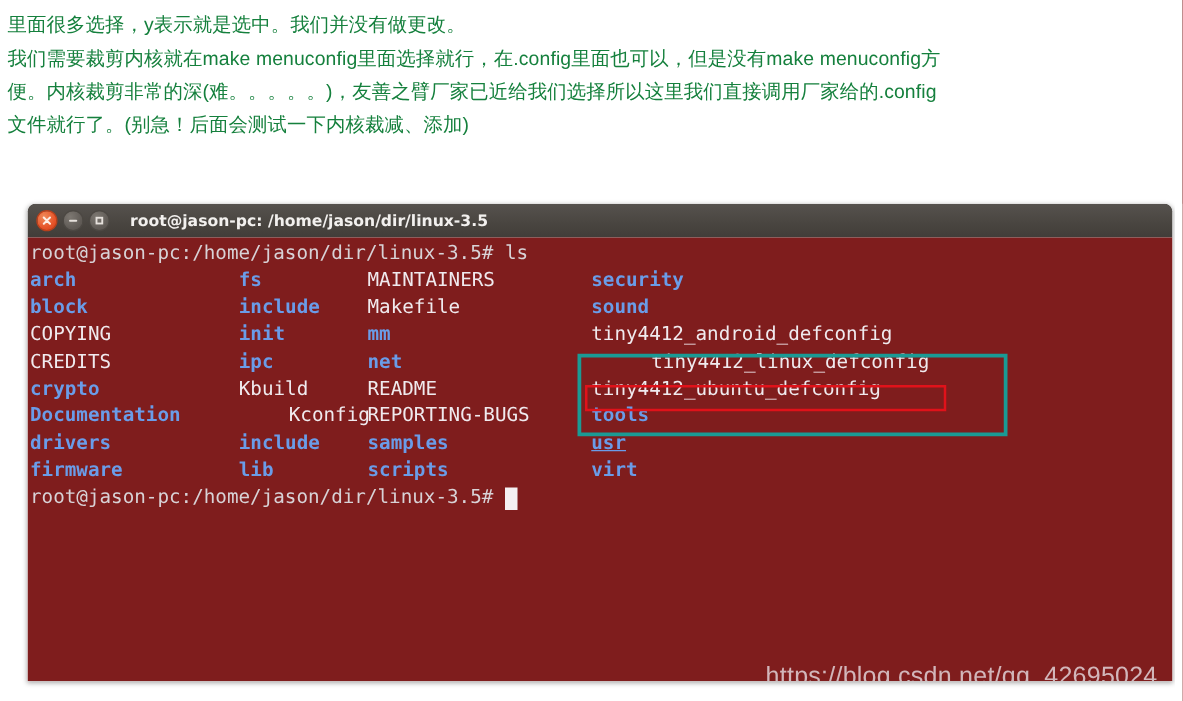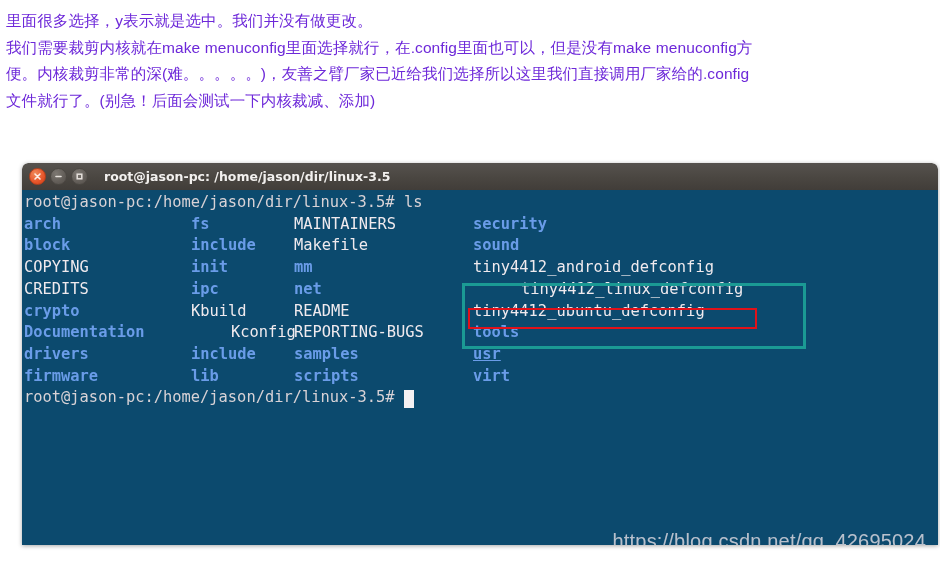--- a/index.html
+++ b/index.html
@@ -20,21 +20,21 @@
     position: absolute;
     left: 0;
     top: 0;
     width: 946px;
     padding: 8px 6px 0 6px;
     box-sizing: border-box;
   }
   .prose-line {
     font-size: 15.5px;
     line-height: 26.5px;
-    color: #6d28d9;
+    color: #15803d;
     letter-spacing: 0.1px;
     white-space: pre-wrap;
   }
 
   
   #terminal-window {
     position: absolute;
     left: 22px;
     top: 163px;
     width: 916px;
@@ -182,21 +182,21 @@
         </svg>
     </div>
     <div class="win-btn" id="btn-max">
       <svg width="9" height="9" viewBox="0 0 9 9">
           <rect x="2.2" y="2.2" width="4.6" height="4.6" fill="none" stroke="#e6e1dc" stroke-width="1.5"></rect>
         </svg>
     </div>
     <div id="titlebar-title">root@jason-pc: /home/jason/dir/linux-3.5</div>
   </div>
 
-  <div id="term-body" style="background: #0c4a6e; padding-left: 33px;">
+  <div id="term-body" style="background: #7f1d1d; padding-left: 33px;">
 
     <div class="term-lines" id="term-lines">
         <div class="term-row" style="position: absolute; left: 0px; top: 2px;"><span class="cell c-prompt" style="left: 2px;">root@jason-pc:/home/jason/dir/linux-3.5# ls</span></div>
         <div class="term-row" style="position: absolute; left: 0px; top: 23.7px;"><span class="cell c-dir" style="left: 2px;">arch</span><span class="cell c-dir" style="left: 169px;">fs</span><span class="cell c-file" style="left: 272px;">MAINTAINERS</span><span class="cell c-dir" style="left: 451px;">security</span></div>
         <div class="term-row" style="position: absolute; left: 0px; top: 45.4px;"><span class="cell c-dir" style="left: 2px;">block</span><span class="cell c-dir" style="left: 169px;">include</span><span class="cell c-file" style="left: 272px;">Makefile</span><span class="cell c-dir" style="left: 451px;">sound</span></div>
         <div class="term-row" style="position: absolute; left: 0px; top: 67.1px;"><span class="cell c-file" style="left: 2px;">COPYING</span><span class="cell c-dir" style="left: 169px;">init</span><span class="cell c-dir" style="left: 272px;">mm</span><span class="cell c-file" style="left: 451px;">tiny4412_android_defconfig</span></div>
         <div class="term-row" style="position: absolute; left: 0px; top: 88.8px;"><span class="cell c-file" style="left: 2px;">CREDITS</span><span class="cell c-dir" style="left: 169px;">ipc</span><span class="cell c-dir" style="left: 272px;">net</span><span class="cell c-file" style="left: 451px; margin-left: 48px;">tiny4412_linux_defconfig</span></div>
         <div class="term-row" style="position: absolute; left: 0px; top: 110.5px;"><span class="cell c-dir" style="left: 2px;">crypto</span><span class="cell c-file" style="left: 169px;">Kbuild</span><span class="cell c-file" style="left: 272px;">README</span><span class="cell c-file" style="left: 451px;">tiny4412_ubuntu_defconfig</span></div>
         <div class="term-row" style="position: absolute; left: 0px; top: 132.2px;"><span class="cell c-dir" style="left: 2px;">Documentation</span><span class="cell c-file" style="left: 169px; margin-left: 40px;">Kconfig</span><span class="cell c-file" style="left: 272px;">REPORTING-BUGS</span><span class="cell c-dir" style="left: 451px;">tools</span></div>
         <div class="term-row" style="position: absolute; left: 0px; top: 153.9px;"><span class="cell c-dir" style="left: 2px;">drivers</span><span class="cell c-dir" style="left: 169px;">include</span><span class="cell c-dir" style="left: 272px;">samples</span><span class="cell c-dir" style="left: 451px; text-decoration: underline;">usr</span></div>

